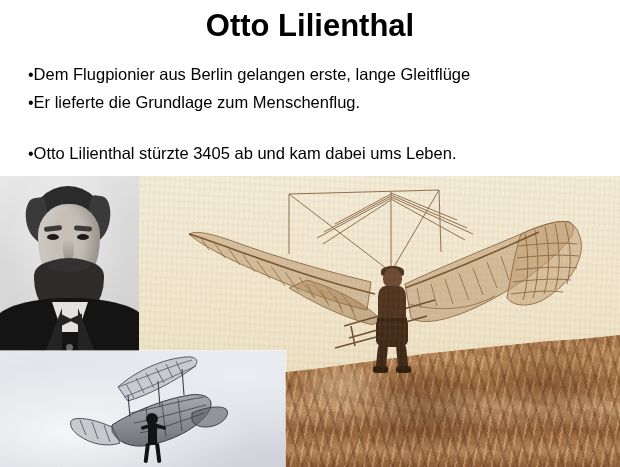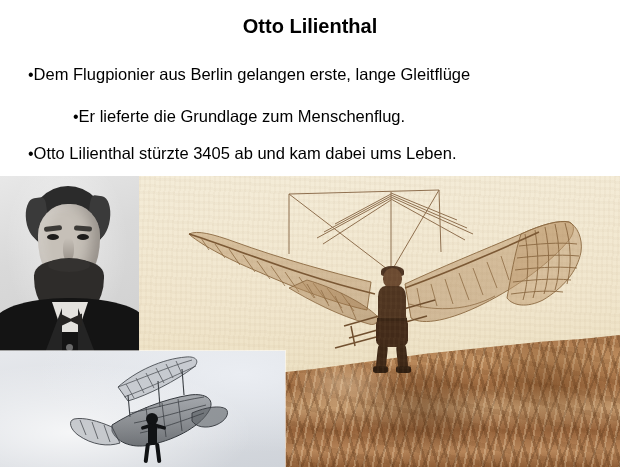--- a/index.html
+++ b/index.html
@@ -23,42 +23,42 @@
     width: 620px;
     height: 176px;
     background: #ffffff;
     z-index: 5;
   }
   #slide-title {
     position: absolute;
     left: 0; top: 8px;
     width: 620px;
     text-align: center;
-    font-size: 20px;
+    font-size: 31px;
     font-weight: bold;
     color: #000000;
     letter-spacing: 0px;
     line-height: 36px;
     white-space: nowrap;
   }
   .bullet-line {
     position: absolute;
     left: 28px;
     font-size: 16.5px;
     color: #000000;
     line-height: 20px;
     white-space: nowrap;
   }
   .bullet-line .dot {
     display: inline-block;
     font-size: 16px;
     vertical-align: baseline;
   }
   #bullet-0 { top: 64px; }
-  #bullet-1 { top: 106px; margin-left: 45px; }
+  #bullet-1 { top: 92px; }
   #bullet-2 { top: 143px; }
 
   
   #images {
     position: absolute;
     left: 0; top: 176px;
     width: 620px;
     height: 291px;
     overflow: hidden;
   }

